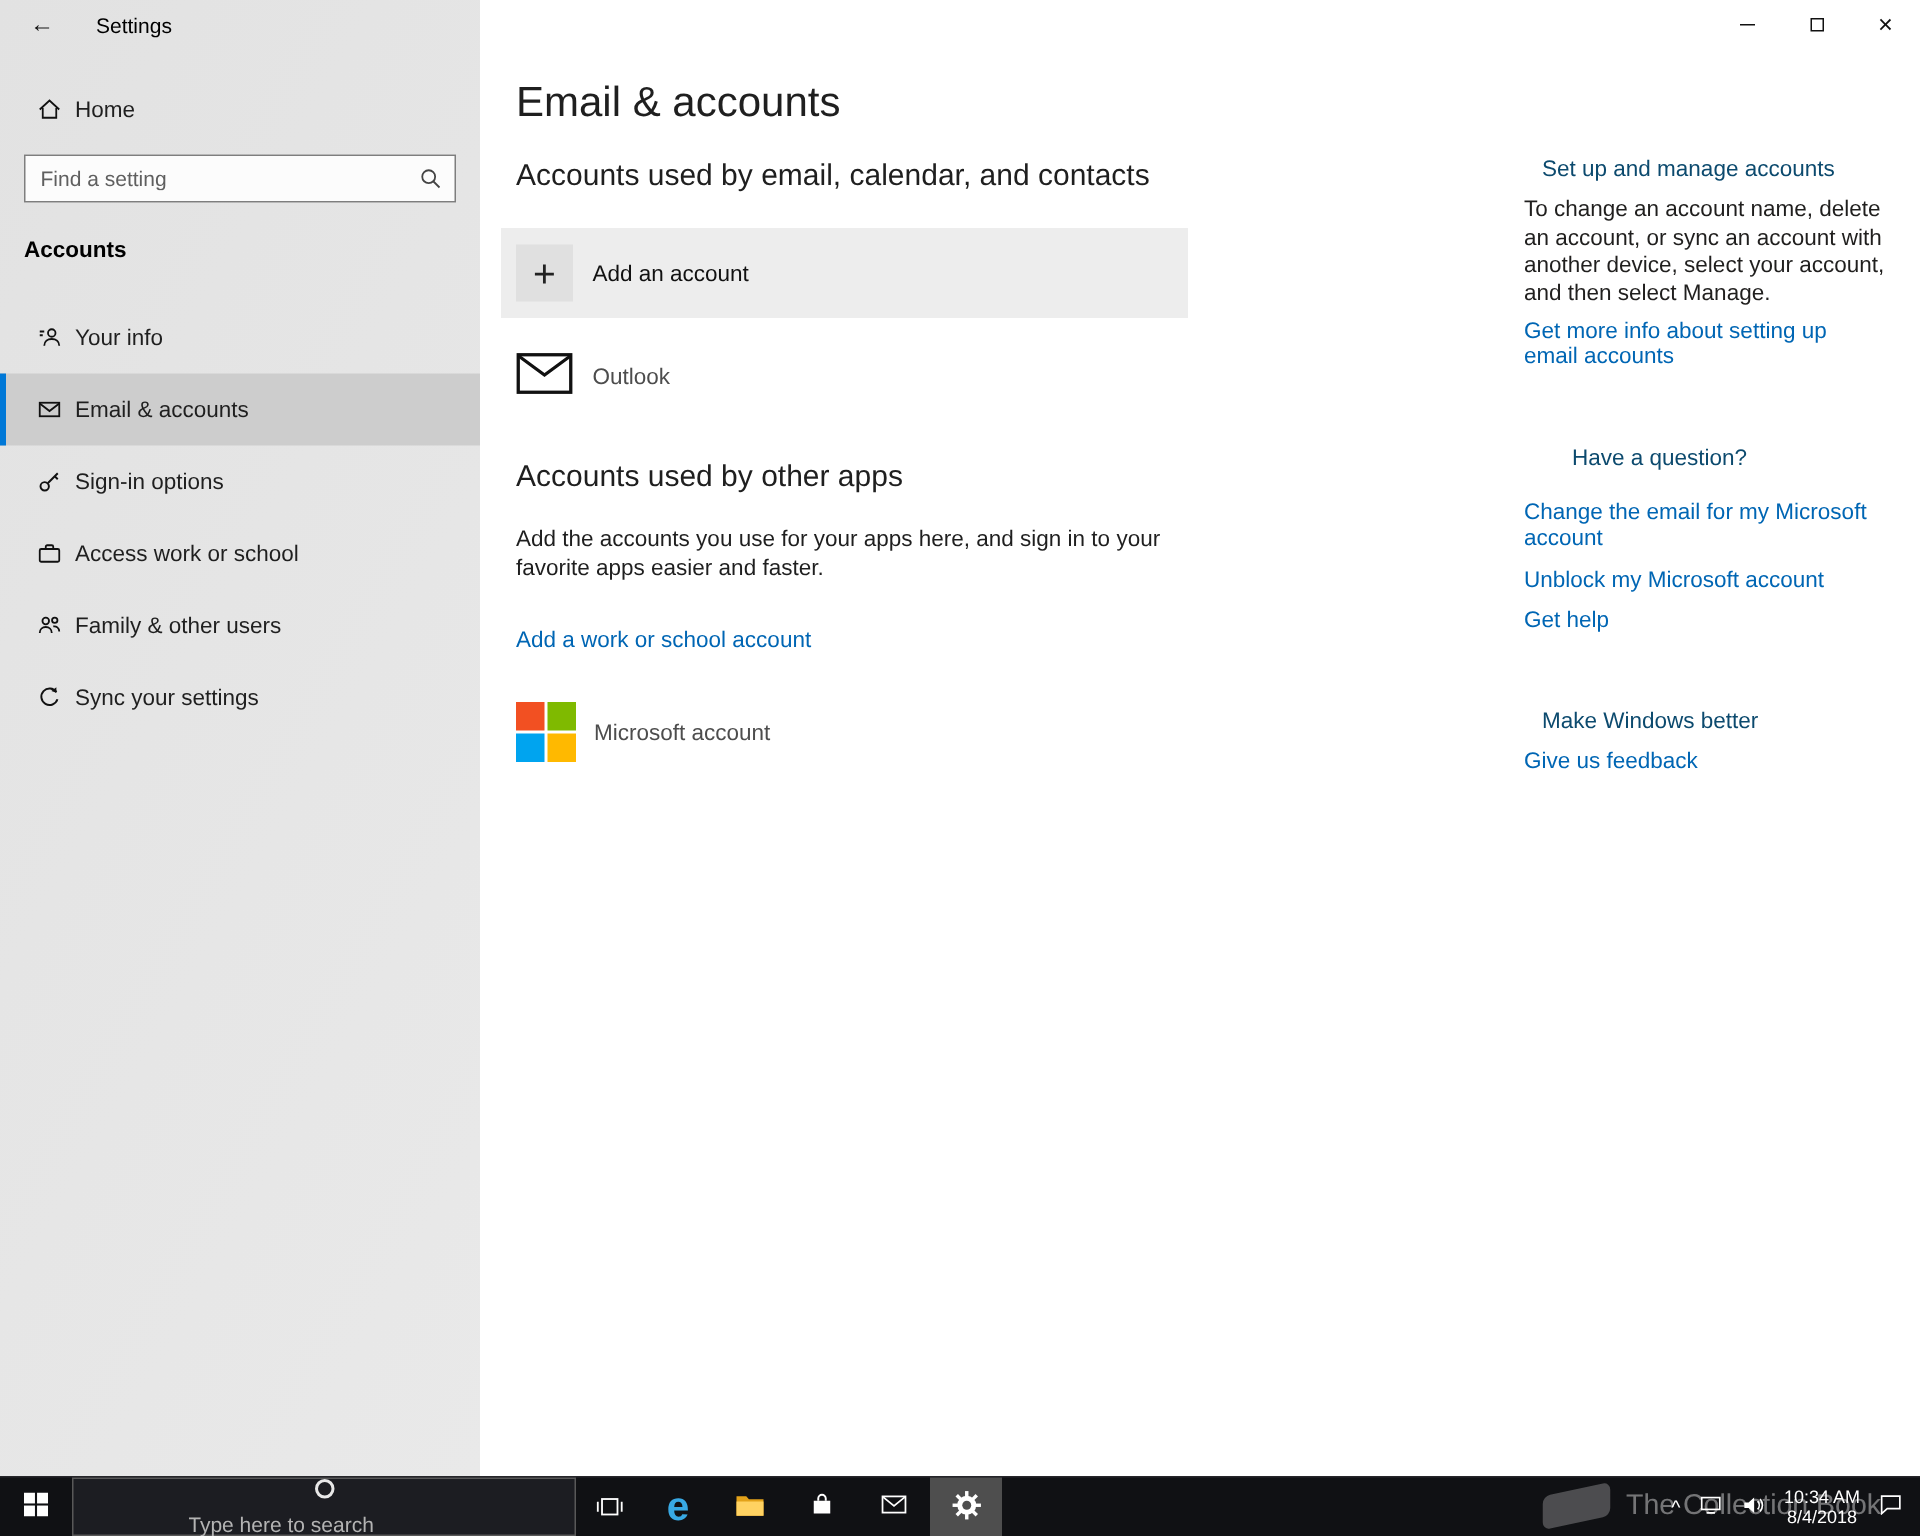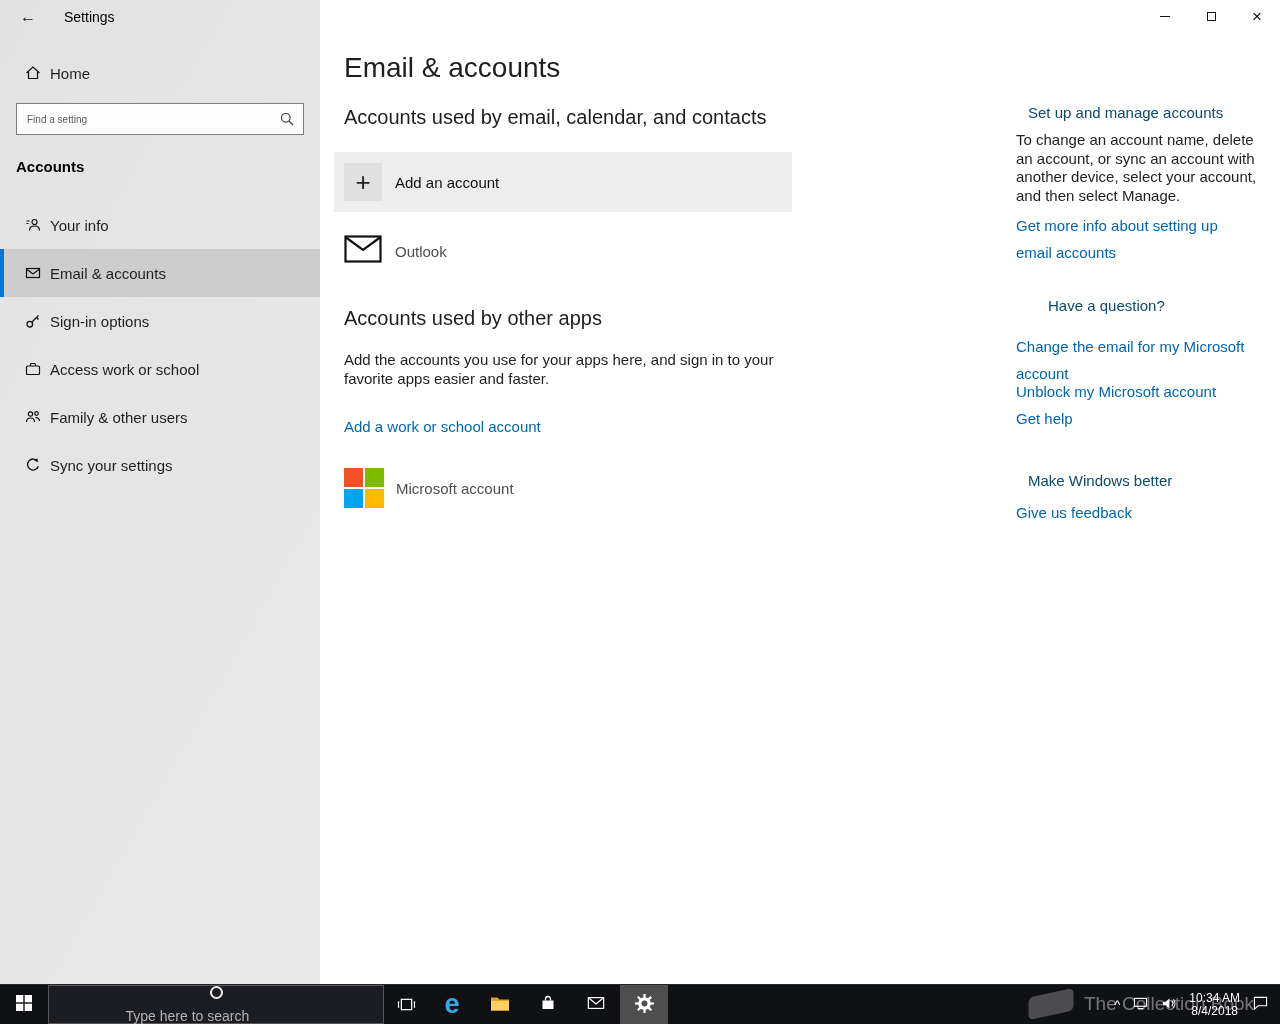--- a/index.html
+++ b/index.html
@@ -12,21 +12,21 @@
   .sidebar { position:absolute; left:0; top:0; width:320px; height:984px;
              background:linear-gradient(120deg,#e2e2e2,#e9e9e9); }
   .back-btn { position:absolute; left:12px; top:4px; width:32px; height:26px; color:#111; font-size:16px; }
   .app-title { position:absolute; left:64px; top:9px; font-size:14px; color:#000; }
 
   .home-item { position:absolute; left:0; top:53px; width:100%; height:40px;
                display:flex; align-items:center; padding-left:24px; gap:9px; font-size:15px; cursor:pointer; }
 
   .search-wrap { position:absolute; left:16px; top:103px; width:288px; height:32px; }
   .search-wrap input { width:100%; height:100%; border:1px solid #7e7e7e; background:#fcfcfc;
-                       padding:0 32px 0 10px; font-size:10px; font-family:inherit; color:#0369a1; }
+                       padding:0 32px 0 10px; font-size:14px; font-family:inherit; color:#0369a1; }
   .search-wrap input::placeholder { color:#5f5f5f; }
   .search-ic { position:absolute; right:9px; top:8px; }
 
   .side-heading { position:absolute; left:16px; top:158px; font-size:15px; font-weight:700; color:#000; }
 
   .side-nav { position:absolute; left:0; top:201px; width:100%; }
   .nav-item { position:relative; height:48px; display:flex; align-items:center;
               padding-left:24px; gap:9px; font-size:15px; cursor:pointer; }
   .nav-item.selected { background:#cdcdcd; }
   .accent { position:absolute; left:0; top:0; width:4px; height:100%; background:#0078d7; }
@@ -63,21 +63,21 @@
             display:flex; align-items:center; padding-left:10px; gap:12px; cursor:pointer; }
   .ms-logo { width:40px; height:40px; display:grid; grid-template-columns:19px 19px;
              grid-template-rows:19px 19px; gap:2px; }
   .ms-logo i { display:block; }
   .ms-r{background:#f25022}.ms-g{background:#7fba00}.ms-b{background:#00a4ef}.ms-y{background:#ffb900}
 
   
   .rail { position:absolute; left:1016px; top:0; width:244px; font-size:15px; }
   .rail-h { position:absolute; left:12px; color:#0c4a6e; }
   .rail-body { position:absolute; left:0; line-height:18.5px; color:#201f1e; }
-  .rail-link { position:absolute; left:0; color:#0066b4; line-height:27px; cursor:pointer; }
+  .rail-link { position:absolute; left:0; color:#0066b4; line-height:17px; cursor:pointer; }
   .r-manage-h { top:104px; } .r-manage-b { top:131px; width:244px; } .r-manage-l { top:212px; width:238px; }
   .r-q-h { top:297px;margin-left:20px; } .r-q-l1 { top:333px; width:230px; } .r-q-l2 { top:378px; } .r-q-l3 { top:405px; }
   .r-f-h { top:472px; } .r-f-l { top:499px; }
 
   
   .taskbar { position:absolute; left:0; top:984px; width:1280px; height:40px; background:#101114;
              border-top:1px solid #26262a; display:flex; align-items:stretch; color:#fff; }
   .tb-start { width:48px; display:flex; align-items:center; justify-content:center; }
   .tb-search { width:336px; display:flex; align-items:center; gap:9px; padding:0 10px;
                background:#1c1d22; border:1px solid #585858; cursor:text;flex-direction:column; }

